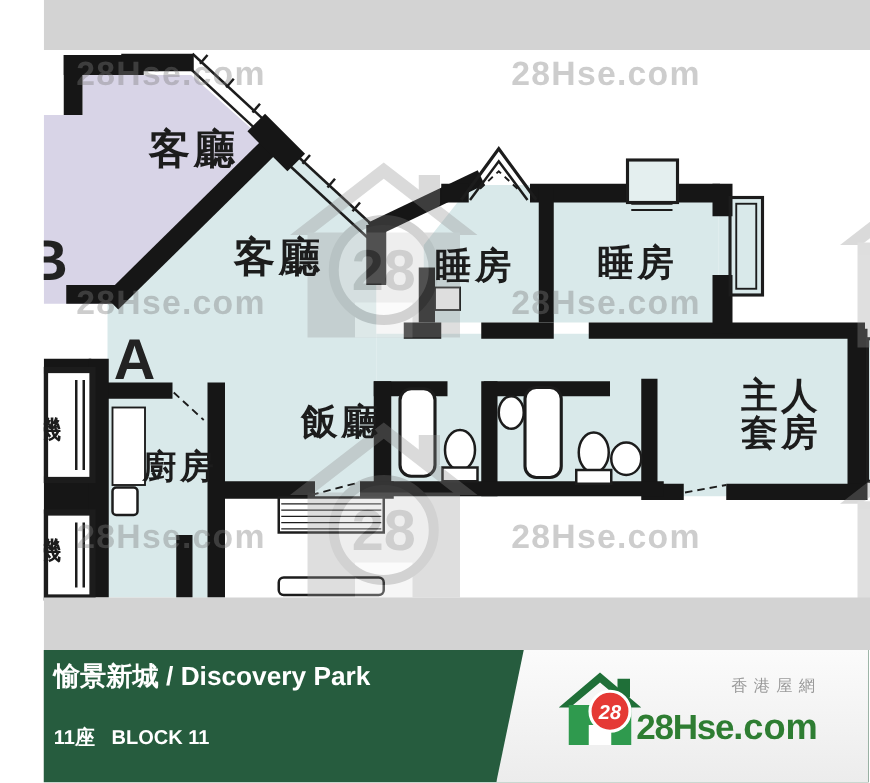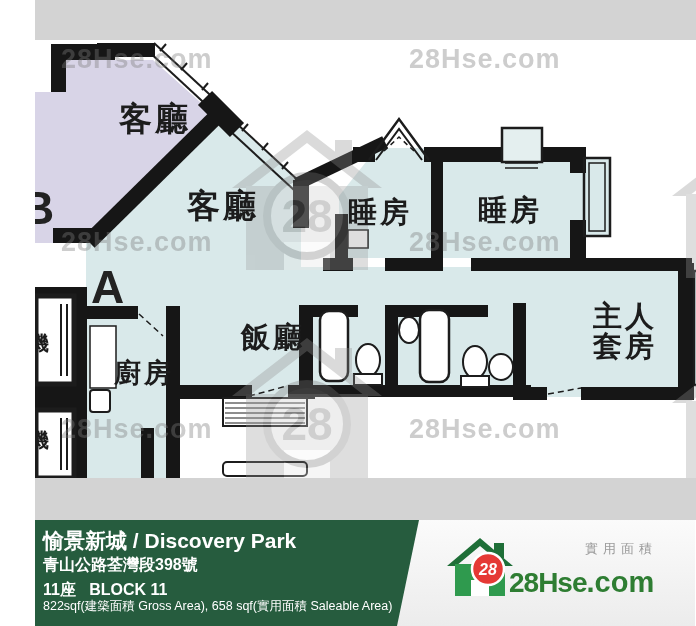--- a/index.html
+++ b/index.html
@@ -212,26 +212,24 @@
     <text class="unit-letter" x="-14" y="224" font-size="46">B</text>
   </g>
 
   <rect x="0" y="0" width="696" height="40" fill="#d3d3d3"></rect>
   <rect x="0" y="478" width="696" height="42" fill="#d3d3d3"></rect>
 </svg>
 
 
 <div class="infobar">
   <div class="t1">愉景新城 / Discovery Park</div>
-  <div class="t2">青山公路荃灣段398號</div>
   <div class="t3">11座   BLOCK 11</div>
-  <div class="t4">822sqf(建築面積 Gross Area), 658 sqf(實用面積 Saleable Area)</div>
 
   <div class="logo-area">
-    <div class="tagline">實用面積</div>
+    <div class="tagline">香港屋網</div>
     <svg class="logo-house" width="68" height="64" viewBox="0 0 68 64">
       <polygon points="33,2 66,30 57,30 33,10 9,30 0,30" fill="#1f6f38"></polygon>
       <rect x="47" y="7" width="10" height="15" fill="#1f6f38"></rect>
       <rect x="8" y="28" width="50" height="32" fill="#2f9a4e"></rect>
       <rect x="24" y="44" width="18" height="16" fill="#ffffff"></rect>
       <circle cx="41" cy="33" r="16" fill="#e53935" stroke="#ffffff" stroke-width="2.5"></circle>
       <text x="41" y="39" text-anchor="middle" font-size="16" font-weight="bold" font-style="italic" fill="#ffffff">28</text>
     </svg>
     <div class="logo-text">
       <span class="big">28Hse</span><span class="small">.com</span>

